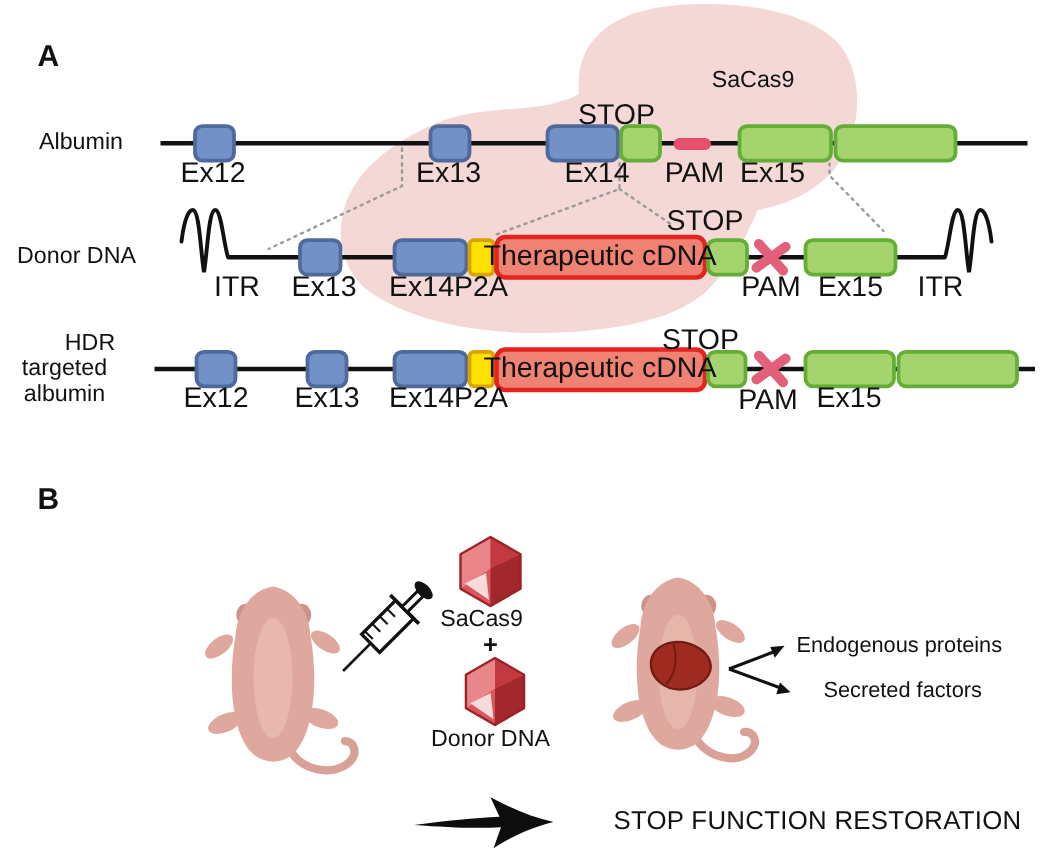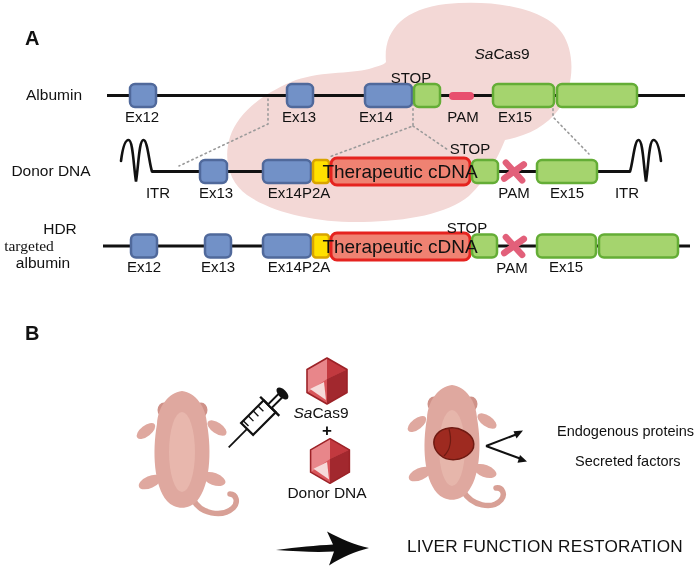--- a/index.html
+++ b/index.html
@@ -1,28 +1,28 @@
 <!DOCTYPE html>
 <html><head>
 <meta charset="utf-8">
 <style>
   html,body{margin:0;padding:0;background:#fff;}
   .fig{position:relative;width:700px;height:567px;background:#fff;overflow:hidden;
        font-family:"Liberation Sans",sans-serif;color:#111;}
   .fig svg{position:absolute;left:0;top:0;}
-  .lbl{position:absolute;transform:translate(-50%,-50%);font-size:15px;white-space:nowrap;line-height:1;}
-  .la{transform:translate(0,-50%);margin-left:26px;} 
+  .lbl{position:absolute;transform:translate(-50%,-50%);font-size:19px;white-space:nowrap;line-height:1;}
+  .la{transform:translate(0,-50%);} 
   .row-label{font-size:15.5px;}
   .panel-letter{position:absolute;font-weight:bold;font-size:20px;line-height:1;}
   .b-title{font-size:15.2px;letter-spacing:.2px;}
   .cap{font-size:17.2px;letter-spacing:.2px;}
   .virus-lbl{font-size:15.5px;}
   .plus{font-size:17px;font-weight:bold;}
   .out-lbl{font-size:14.5px;}
-  .it{font-style:italic;}
+  .it{}
   .cdna-lbl{font-size:19px;}
 </style>
 </head>
 <body>
 
 <div class="fig">
 
 <svg width="700" height="567" viewBox="0 0 700 567">
 
   <path fill="#f3d8d6" d="M386,62 C383,32 402,9 446,4 C496,-1 546,9 562,33 C576,53 574,88 559,109
@@ -153,49 +153,49 @@
 </svg>
 
 <div class="panel-letter" style="left:25px;top:28px;">A</div>
 <div class="lbl row-label" style="left:54px;top:95px;">Albumin</div>
 
 <div class="lbl" style="left:502px;top:54px;font-size:15.5px;"><span class="it">Sa</span><span>Cas9</span></div>
 
 <div class="lbl" style="left:411px;top:77px;">STOP</div>
 <div class="lbl" style="left:142px;top:116px;">Ex12</div>
 <div class="lbl" style="left:299px;top:116px;">Ex13</div>
-<div class="lbl" style="left:376px;top:116px;">Ex14</div>
+<div class="lbl" style="left:398px;top:116px;">Ex14</div>
 <div class="lbl" style="left:463px;top:116px;">PAM</div>
 <div class="lbl" style="left:515px;top:116px;">Ex15</div>
 
 <div class="lbl row-label" style="left:51px;top:171px;">Donor DNA</div>
 <div class="lbl" style="left:158px;top:192px;">ITR</div>
 <div class="lbl" style="left:216px;top:192px;">Ex13</div>
 <div class="lbl" style="left:299px;top:192px;">Ex14P2A</div>
 <div class="lbl cdna-lbl" style="left:400px;top:171px;">Therapeutic cDNA</div>
 <div class="lbl" style="left:470px;top:148px;">STOP</div>
 <div class="lbl" style="left:514px;top:192px;">PAM</div>
 <div class="lbl" style="left:567px;top:192px;">Ex15</div>
 <div class="lbl" style="left:627px;top:192px;">ITR</div>
 
 <div class="lbl row-label" style="left:60px;top:229px;">HDR</div>
-<div class="lbl row-label" style="left:29px;top:246px;font-family:Liberation Serif, serif;">targeted</div>
+<div class="lbl row-label" style="left:43px;top:246px;">targeted</div>
 <div class="lbl row-label" style="left:43px;top:263px;">albumin</div>
 <div class="lbl" style="left:467px;top:227px;">STOP</div>
 <div class="lbl" style="left:144px;top:266px;">Ex12</div>
 <div class="lbl" style="left:218px;top:266px;">Ex13</div>
 <div class="lbl" style="left:299px;top:266px;">Ex14P2A</div>
 <div class="lbl cdna-lbl" style="left:400px;top:246px;">Therapeutic cDNA</div>
 <div class="lbl" style="left:512px;top:267px;">PAM</div>
 <div class="lbl" style="left:566px;top:266px;">Ex15</div>
 
 <div class="panel-letter" style="left:25px;top:323px;">B</div>
 
 <div class="lbl virus-lbl" style="left:321px;top:413px;"><span class="it">Sa</span><span>Cas9</span></div>
 <div class="lbl plus" style="left:327px;top:430px;">+</div>
 <div class="lbl virus-lbl" style="left:327px;top:493px;">Donor DNA</div>
 
 <div class="lbl la out-lbl" style="left:531px;top:431px;">Endogenous proteins</div>
 <div class="lbl la out-lbl" style="left:549px;top:461px;text-align:right;">Secreted factors</div>
 
-<div class="lbl cap" style="left:545px;top:547px;">LIVER FUNCTION RESTORATION</div>
+<div class="lbl cap" style="left:545px;top:547px;">STOP FUNCTION RESTORATION</div>
 
 </div>
 
 </body></html>

